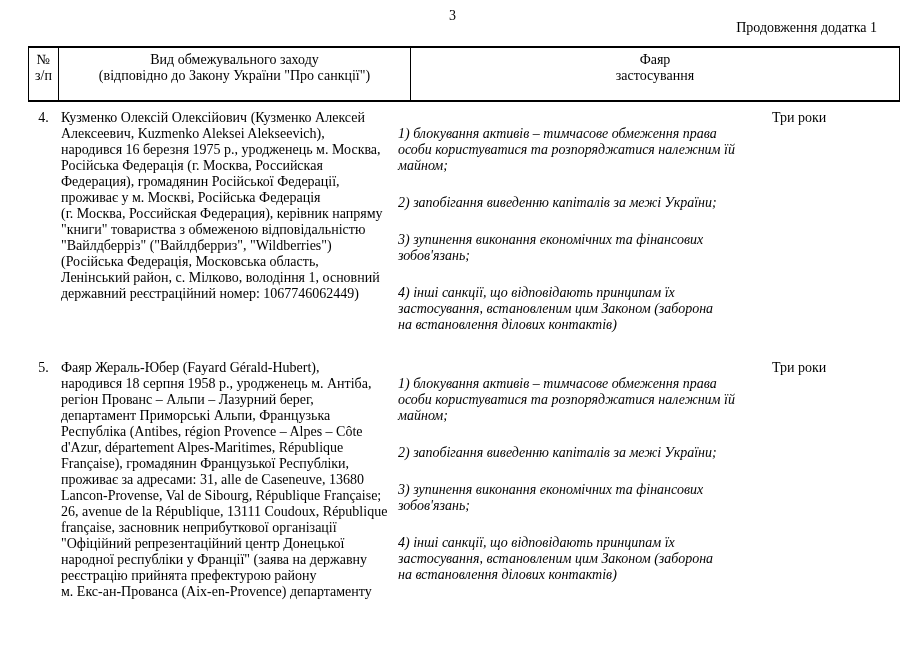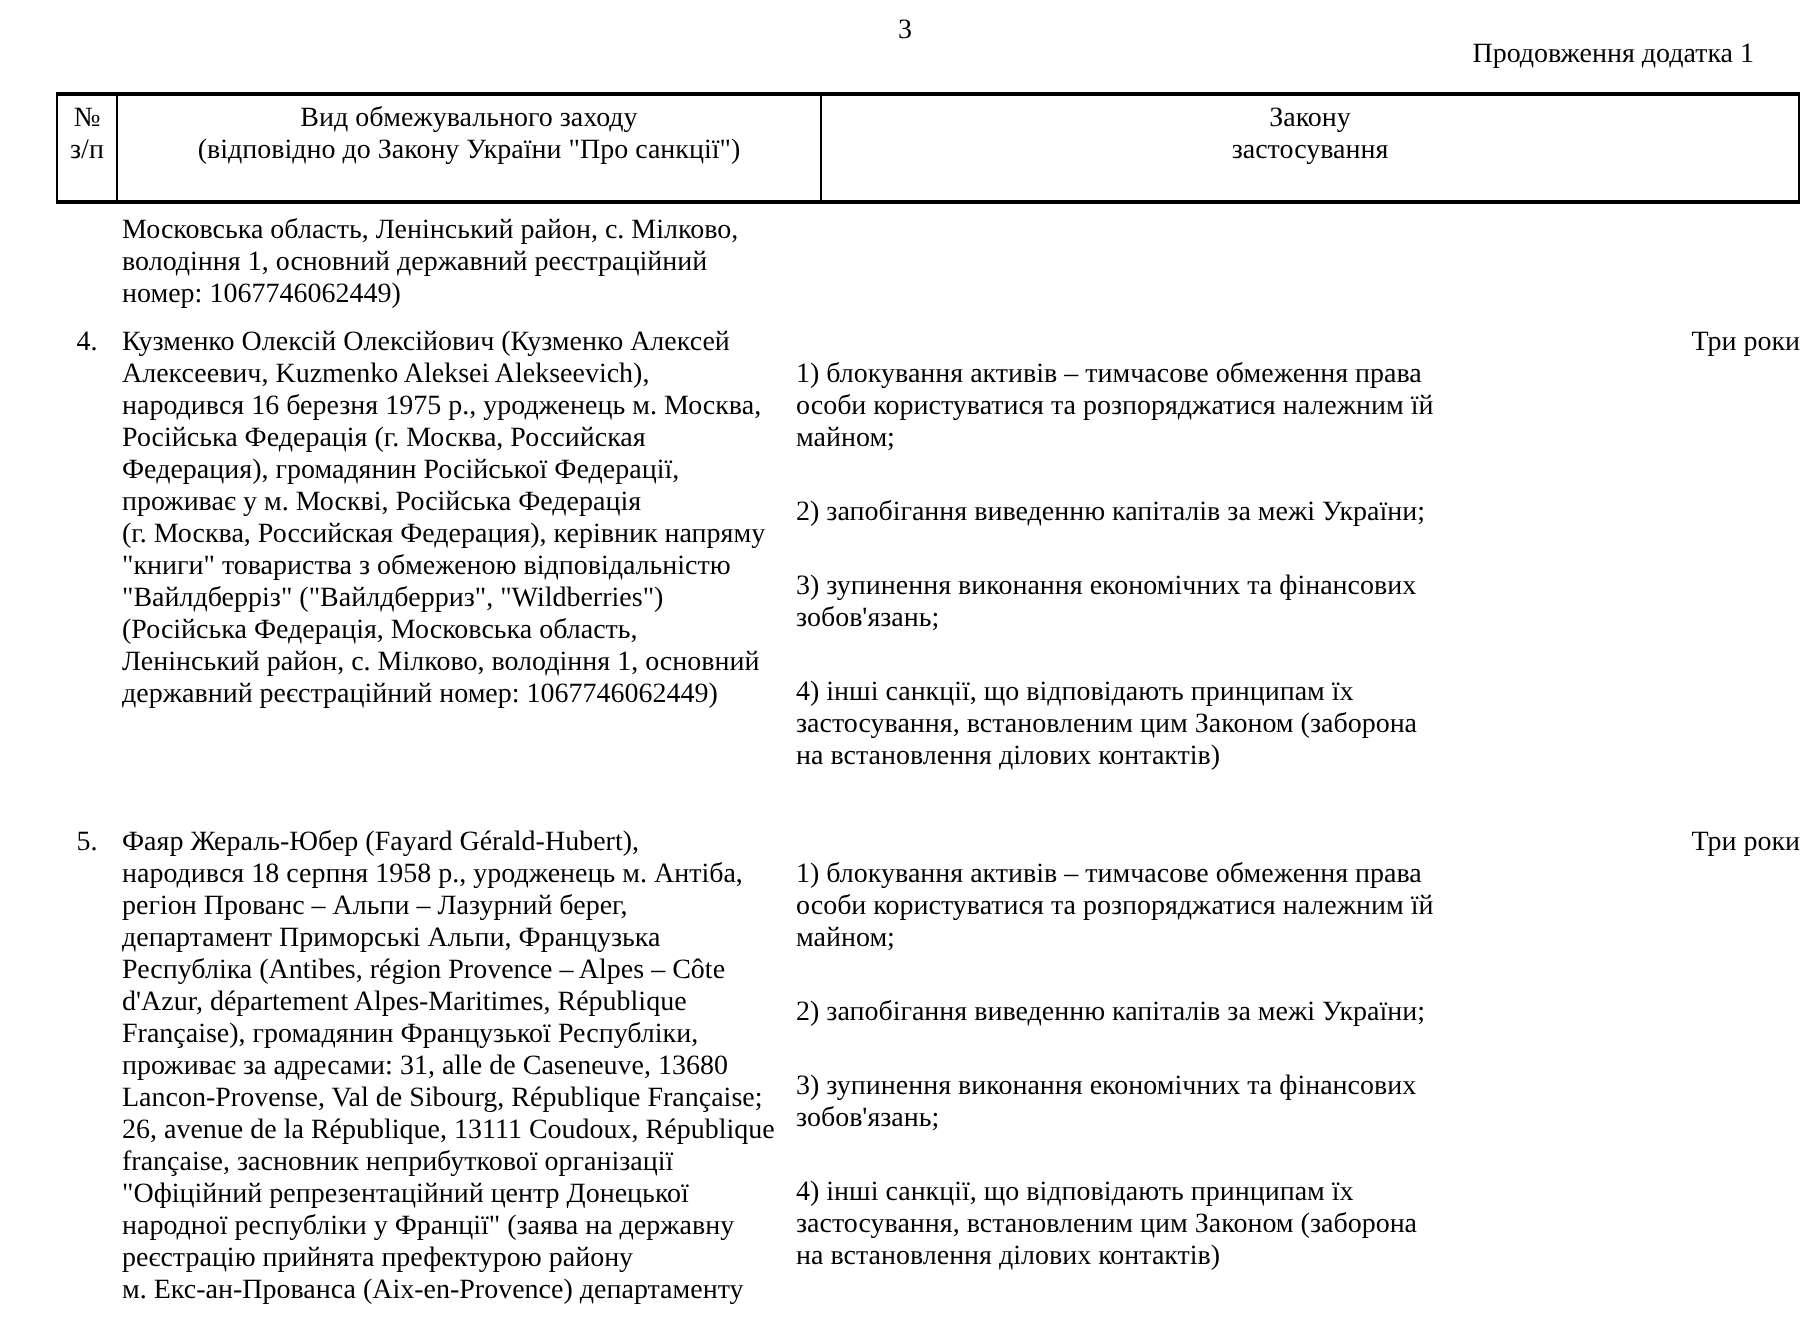--- a/index.html
+++ b/index.html
@@ -65,53 +65,46 @@
   .trow.cont { margin-top: 6px; }
   .trow.r4   { margin-top: 8px; }
   .trow.r5   { margin-top: 6px; }
   .td {
     box-sizing: border-box;
     white-space: pre-line;
   }
   .td.col-num  { text-align: center; }
   .td.col-name { padding-left: 2px; }
   .td.col-meas { padding-left: 2px; }
-  .td.col-term { padding-left: 23px; text-align: right; }
+  .td.col-term { padding-left: 23px; }
   .td.col-meas p {
     margin: 0 0 5px 0;
     white-space: pre-line;
+    font-style: italic;
   }
 </style>
 </head>
 <body>
 
 <div class="page-header">
   <div class="page-number">3</div>
   <div class="page-header-right">Продовження додатка 1</div>
 </div>
 
 <div class="doc-table">
 
   <div class="thead">
     <div class="th col-num sep">№
 з/п</div>
     <div class="th col-meas sep">Вид обмежувального заходу
 (відповідно до Закону України "Про санкції")</div>
-    <div class="th col-term">Закону
+    <div class="th col-term">Фаяр
 застосування</div>
   </div>
 
-  <div class="trow cont">
-    <div class="td col-num"></div>
-    <div class="td col-name">Московська область, Ленінський район, с. Мілково,
-володіння 1, основний державний реєстраційний
-номер: 1067746062449)</div>
-    <div class="td col-meas"></div>
-    <div class="td col-term"></div>
-  </div>
 
   <div class="trow r4">
     <div class="td col-num">4.</div>
     <div class="td col-name">Кузменко Олексій Олексійович (Кузменко Алексей
 Алексеевич, Kuzmenko Aleksei Alekseevich),
 народився 16 березня 1975 р., уродженець м. Москва,
 Російська Федерація (г. Москва, Российская
 Федерация), громадянин Російської Федерації,
 проживає у м. Москві, Російська Федерація
 (г. Москва, Российская Федерация), керівник напряму

